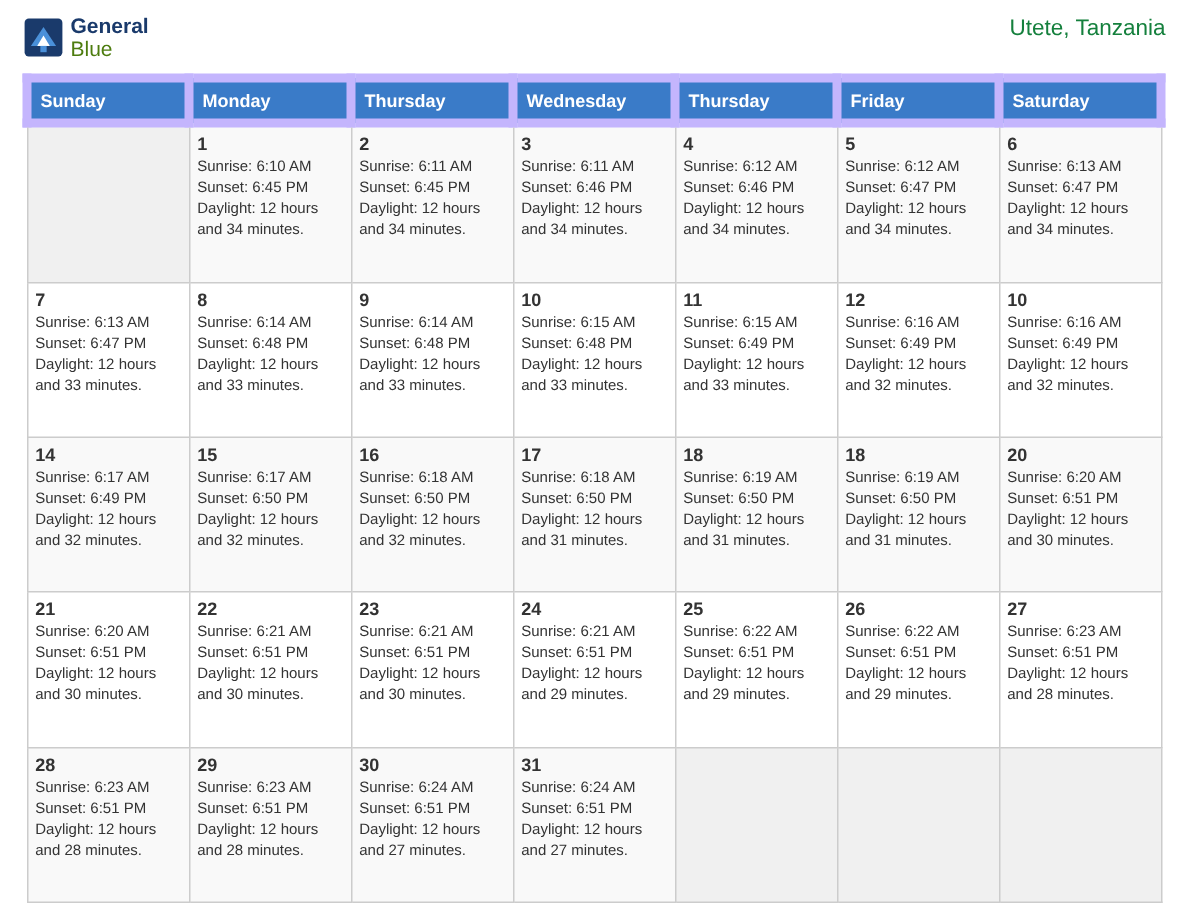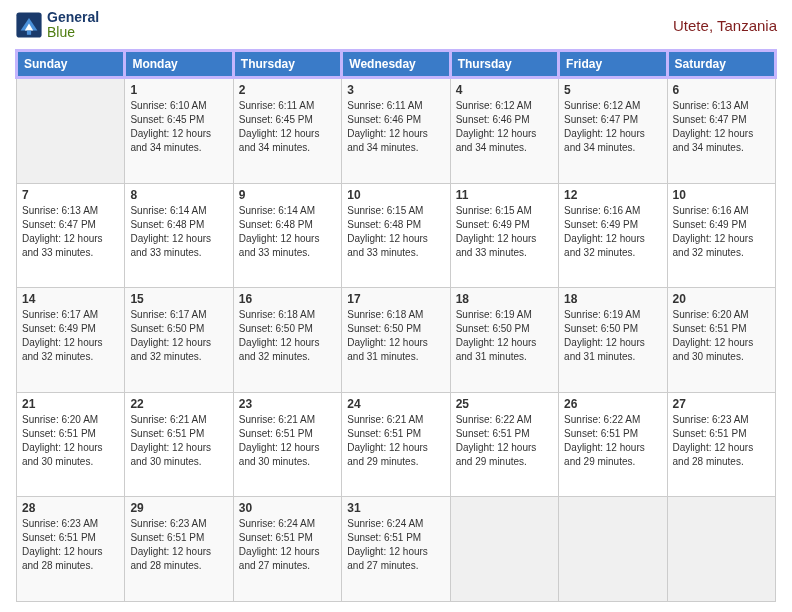--- a/index.html
+++ b/index.html
@@ -13,21 +13,21 @@
     .page {
       width: 792px;
       height: 612px;
       padding: 10px 15px;
       display: flex;
       flex-direction: column;
     }
     .header {
       display: flex;
       justify-content: space-between;
-      align-items: center;
+      align-items: flex-start;
       margin-bottom: 8px;
     }
     .logo {
       display: flex;
       align-items: center;
       gap: 4px;
     }
     .logo-icon {
       width: 28px;
       height: 28px;
@@ -36,35 +36,35 @@
       text-align: right;
     }
     .month-title {
       font-size: 32px;
       font-weight: bold;
       color: #1a1a2e;
       line-height: 1.1;
     }
     .subtitle {
       font-size: 15px;
-      color: #7f1d1d;
+      color: #15803d;
     }
     table {
       width: 100%;
       border-collapse: collapse;
       flex: 1;
     }
     thead th {
       background-color: #3a7bc8;
       color: #fff;
       font-size: 12px;
       font-weight: bold;
       padding: 5px 6px;
       text-align: left;
-      border: 3px solid #c4b5fd;
+      border: 6px solid #c4b5fd;
     }
     tbody td {
       border: 1px solid #ccc;
       vertical-align: top;
       padding: 4px 5px;
       font-size: 10px;
       color: #333;
       height: 80px;
       width: calc(100% / 7);
     }

